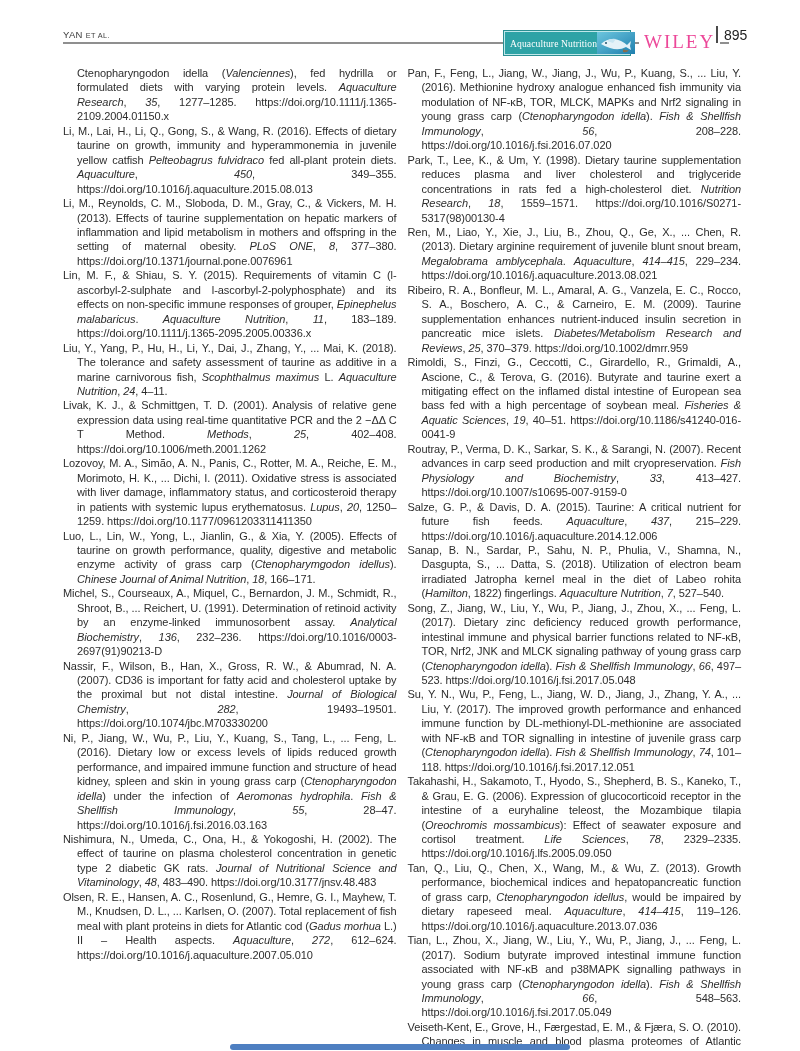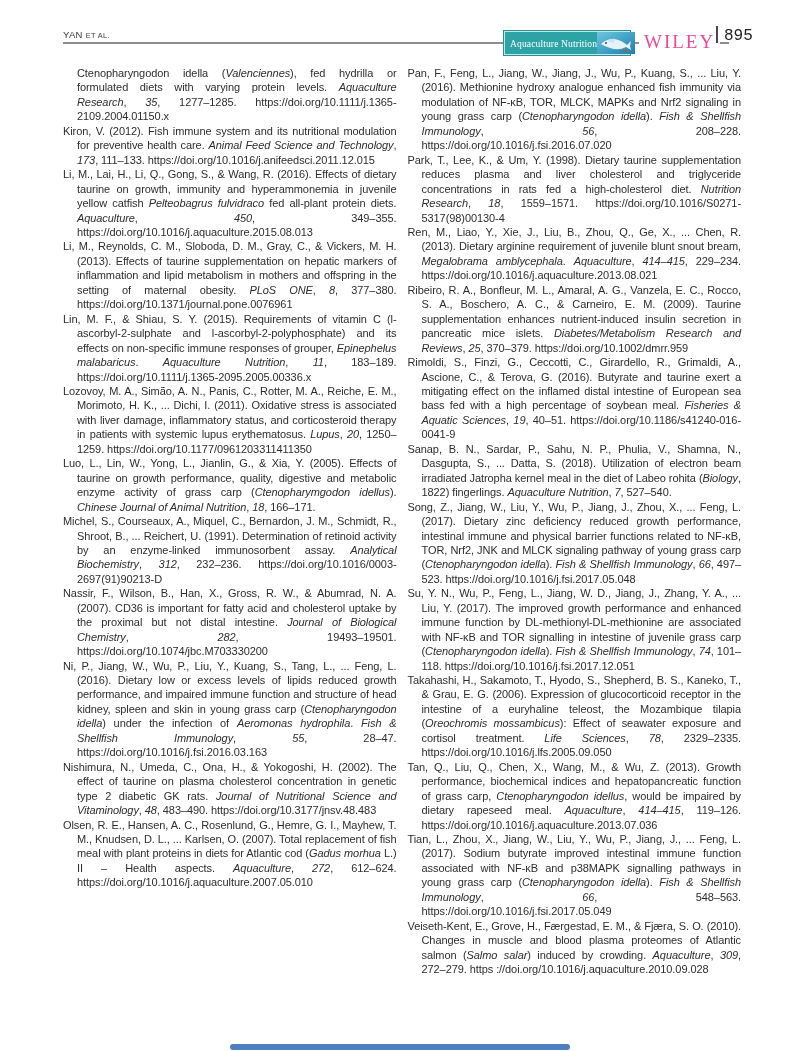--- a/index.html
+++ b/index.html
@@ -20,21 +20,21 @@
   .badge-text{
     flex:1;color:#ffffff;font-family:"Liberation Serif", serif;
     font-size:9.6px;padding-left:5px;white-space:nowrap;letter-spacing:.1px;
   }
   .badge-art{width:38px;height:100%;position:relative;overflow:hidden;flex:none;}
   .wiley{
     position:absolute;left:639px;top:30px;background:#ffffff;padding:0 5px;z-index:2;
     font-family:"Liberation Serif", serif;font-size:19px;letter-spacing:2px;color:#ec4899;line-height:24px;
   }
   .pn-tick{position:absolute;left:716px;top:26px;width:2px;height:17px;background:#4a4a4a;z-index:3;}
-  .page-number{position:absolute;left:724px;top:27px;font-size:16px;color:#222222;z-index:3;font-family:Liberation Mono, monospace;}
+  .page-number{position:absolute;left:724px;top:27px;font-size:14px;color:#222222;z-index:3;}
   
   .columns{
     position:absolute;left:63px;top:66px;width:678px;
     display:flex;gap:11px;
   }
   .col{flex:1;min-width:0;}
   .ref{
     margin:0;font-size:11px;line-height:14.45px;text-align:justify;
     padding-left:14px;text-indent:-14px;letter-spacing:-.08px;
     overflow-wrap:anywhere;hyphens:none;
@@ -75,40 +75,43 @@
 
   <div class="wiley">WILEY</div>
   <div class="pn-tick"></div>
   <div class="page-number">895</div>
 </div>
 
 <div class="columns">
   <div class="col">
 
   <p class="ref continuation">Ctenopharyngodon idella (<i>Valenciennes</i>), fed hydrilla or formulated diets with varying protein levels. <i>Aquaculture Research</i>, <i>35</i>, 1277–1285. https://doi.org/10.1111/j.1365-2109.2004.01150.x</p>
-      <p class="ref">Kiron, V. (2012). Fish immune system and its nutritional modulation for preventive health care. <i>Animal Feed Science and Technology</i>, <i>173</i>, 111–133. https://doi.org/10.1016/j.anifeedsci.2011.12.015</p>
       <p class="ref">Li, M., Lai, H., Li, Q., Gong, S., &amp; Wang, R. (2016). Effects of dietary taurine on growth, immunity and hyperammonemia in juvenile yellow catfish <i>Pelteobagrus fulvidraco</i> fed all-plant protein diets. <i>Aquaculture</i>, <i>450</i>, 349–355. https://doi.org/10.1016/j.aquaculture.2015.08.013</p>
       <p class="ref">Li, M., Reynolds, C. M., Sloboda, D. M., Gray, C., &amp; Vickers, M. H. (2013). Effects of taurine supplementation on hepatic markers of inflammation and lipid metabolism in mothers and offspring in the setting of maternal obesity. <i>PLoS ONE</i>, <i>8</i>, 377–380. https://doi.org/10.1371/journal.pone.0076961</p>
       <p class="ref">Lin, M. F., &amp; Shiau, S. Y. (2015). Requirements of vitamin C (l-ascorbyl-2-sulphate and l-ascorbyl-2-polyphosphate) and its effects on non-specific immune responses of grouper, <i>Epinephelus malabaricus</i>. <i>Aquaculture Nutrition</i>, <i>11</i>, 183–189. https://doi.org/10.1111/j.1365-2095.2005.00336.x</p>
+      <p class="ref">Liu, Y., Yang, P., Hu, H., Li, Y., Dai, J., Zhang, Y., ... Mai, K. (2018). The tolerance and safety assessment of taurine as additive in a marine carnivorous fish, <i>Scophthalmus maximus</i> L. <i>Aquaculture Nutrition</i>, <i>24</i>, 4–11.</p>
+      <p class="ref">Livak, K. J., &amp; Schmittgen, T. D. (2001). Analysis of relative gene expression data using real-time quantitative PCR and the 2 −ΔΔ C T Method. <i>Methods</i>, <i>25</i>, 402–408. https://doi.org/10.1006/meth.2001.1262</p>
       <p class="ref">Lozovoy, M. A., Simão, A. N., Panis, C., Rotter, M. A., Reiche, E. M., Morimoto, H. K., ... Dichi, I. (2011). Oxidative stress is associated with liver damage, inflammatory status, and corticosteroid therapy in patients with systemic lupus erythematosus. <i>Lupus</i>, <i>20</i>, 1250–1259. https://doi.org/10.1177/0961203311411350</p>
       <p class="ref">Luo, L., Lin, W., Yong, L., Jianlin, G., &amp; Xia, Y. (2005). Effects of taurine on growth performance, quality, digestive and metabolic enzyme activity of grass carp (<i>Ctenopharymgodon idellus</i>). <i>Chinese Journal of Animal Nutrition</i>, <i>18</i>, 166–171.</p>
-      <p class="ref">Michel, S., Courseaux, A., Miquel, C., Bernardon, J. M., Schmidt, R., Shroot, B., ... Reichert, U. (1991). Determination of retinoid activity by an enzyme-linked immunosorbent assay. <i>Analytical Biochemistry</i>, <i>312</i>, 232–236. https://doi.org/10.1016/0003-2697(91)90213-D</p>
+      <p class="ref">Michel, S., Courseaux, A., Miquel, C., Bernardon, J. M., Schmidt, R., Shroot, B., ... Reichert, U. (1991). Determination of retinoid activity by an enzyme-linked immunosorbent assay. <i>Analytical Biochemistry</i>, <i>136</i>, 232–236. https://doi.org/10.1016/0003-2697(91)90213-D</p>
       <p class="ref">Nassir, F., Wilson, B., Han, X., Gross, R. W., &amp; Abumrad, N. A. (2007). CD36 is important for fatty acid and cholesterol uptake by the proximal but not distal intestine. <i>Journal of Biological Chemistry</i>, <i>282</i>, 19493–19501. https://doi.org/10.1074/jbc.M703330200</p>
       <p class="ref">Ni, P., Jiang, W., Wu, P., Liu, Y., Kuang, S., Tang, L., ... Feng, L. (2016). Dietary low or excess levels of lipids reduced growth performance, and impaired immune function and structure of head kidney, spleen and skin in young grass carp (<i>Ctenopharyngodon idella</i>) under the infection of <i>Aeromonas hydrophila</i>. <i>Fish &amp; Shellfish Immunology</i>, <i>55</i>, 28–47. https://doi.org/10.1016/j.fsi.2016.03.163</p>
       <p class="ref">Nishimura, N., Umeda, C., Ona, H., &amp; Yokogoshi, H. (2002). The effect of taurine on plasma cholesterol concentration in genetic type 2 diabetic GK rats. <i>Journal of Nutritional Science and Vitaminology</i>, <i>48</i>, 483–490. https://doi.org/10.3177/jnsv.48.483</p>
       <p class="ref">Olsen, R. E., Hansen, A. C., Rosenlund, G., Hemre, G. I., Mayhew, T. M., Knudsen, D. L., ... Karlsen, O. (2007). Total replacement of fish meal with plant proteins in diets for Atlantic cod (<i>Gadus morhua</i> L.) II – Health aspects. <i>Aquaculture</i>, <i>272</i>, 612–624. https://doi.org/10.1016/j.aquaculture.2007.05.010</p>
     </div>
   <div class="col">
 
   <p class="ref">Pan, F., Feng, L., Jiang, W., Jiang, J., Wu, P., Kuang, S., ... Liu, Y. (2016). Methionine hydroxy analogue enhanced fish immunity via modulation of NF-κB, TOR, MLCK, MAPKs and Nrf2 signaling in young grass carp (<i>Ctenopharyngodon idella</i>). <i>Fish &amp; Shellfish Immunology</i>, <i>56</i>, 208–228. https://doi.org/10.1016/j.fsi.2016.07.020</p>
       <p class="ref">Park, T., Lee, K., &amp; Um, Y. (1998). Dietary taurine supplementation reduces plasma and liver cholesterol and triglyceride concentrations in rats fed a high-cholesterol diet. <i>Nutrition Research</i>, <i>18</i>, 1559–1571. https://doi.org/10.1016/S0271-5317(98)00130-4</p>
       <p class="ref">Ren, M., Liao, Y., Xie, J., Liu, B., Zhou, Q., Ge, X., ... Chen, R. (2013). Dietary arginine requirement of juvenile blunt snout bream, <i>Megalobrama amblycephala</i>. <i>Aquaculture</i>, <i>414–415</i>, 229–234. https://doi.org/10.1016/j.aquaculture.2013.08.021</p>
       <p class="ref">Ribeiro, R. A., Bonfleur, M. L., Amaral, A. G., Vanzela, E. C., Rocco, S. A., Boschero, A. C., &amp; Carneiro, E. M. (2009). Taurine supplementation enhances nutrient-induced insulin secretion in pancreatic mice islets. <i>Diabetes/Metabolism Research and Reviews</i>, <i>25</i>, 370–379. https://doi.org/10.1002/dmrr.959</p>
       <p class="ref">Rimoldi, S., Finzi, G., Ceccotti, C., Girardello, R., Grimaldi, A., Ascione, C., &amp; Terova, G. (2016). Butyrate and taurine exert a mitigating effect on the inflamed distal intestine of European sea bass fed with a high percentage of soybean meal. <i>Fisheries &amp; Aquatic Sciences</i>, <i>19</i>, 40–51. https://doi.org/10.1186/s41240-016-0041-9</p>
-      <p class="ref">Sanap, B. N., Sardar, P., Sahu, N. P., Phulia, V., Shamna, N., Dasgupta, S., ... Datta, S. (2018). Utilization of electron beam irradiated Jatropha kernel meal in the diet of Labeo rohita (<i>Biology</i>, 1822) fingerlings. <i>Aquaculture Nutrition</i>, <i>7</i>, 527–540.</p>
+      <p class="ref">Routray, P., Verma, D. K., Sarkar, S. K., &amp; Sarangi, N. (2007). Recent advances in carp seed production and milt cryopreservation. <i>Fish Physiology and Biochemistry</i>, <i>33</i>, 413–427. https://doi.org/10.1007/s10695-007-9159-0</p>
+      <p class="ref">Salze, G. P., &amp; Davis, D. A. (2015). Taurine: A critical nutrient for future fish feeds. <i>Aquaculture</i>, <i>437</i>, 215–229. https://doi.org/10.1016/j.aquaculture.2014.12.006</p>
+      <p class="ref">Sanap, B. N., Sardar, P., Sahu, N. P., Phulia, V., Shamna, N., Dasgupta, S., ... Datta, S. (2018). Utilization of electron beam irradiated Jatropha kernel meal in the diet of Labeo rohita (<i>Hamilton</i>, 1822) fingerlings. <i>Aquaculture Nutrition</i>, <i>7</i>, 527–540.</p>
       <p class="ref">Song, Z., Jiang, W., Liu, Y., Wu, P., Jiang, J., Zhou, X., ... Feng, L. (2017). Dietary zinc deficiency reduced growth performance, intestinal immune and physical barrier functions related to NF-κB, TOR, Nrf2, JNK and MLCK signaling pathway of young grass carp (<i>Ctenopharyngodon idella</i>). <i>Fish &amp; Shellfish Immunology</i>, <i>66</i>, 497–523. https://doi.org/10.1016/j.fsi.2017.05.048</p>
       <p class="ref">Su, Y. N., Wu, P., Feng, L., Jiang, W. D., Jiang, J., Zhang, Y. A., ... Liu, Y. (2017). The improved growth performance and enhanced immune function by DL-methionyl-DL-methionine are associated with NF-κB and TOR signalling in intestine of juvenile grass carp (<i>Ctenopharyngodon idella</i>). <i>Fish &amp; Shellfish Immunology</i>, <i>74</i>, 101–118. https://doi.org/10.1016/j.fsi.2017.12.051</p>
       <p class="ref">Takahashi, H., Sakamoto, T., Hyodo, S., Shepherd, B. S., Kaneko, T., &amp; Grau, E. G. (2006). Expression of glucocorticoid receptor in the intestine of a euryhaline teleost, the Mozambique tilapia (<i>Oreochromis mossambicus</i>): Effect of seawater exposure and cortisol treatment. <i>Life Sciences</i>, <i>78</i>, 2329–2335. https://doi.org/10.1016/j.lfs.2005.09.050</p>
       <p class="ref">Tan, Q., Liu, Q., Chen, X., Wang, M., &amp; Wu, Z. (2013). Growth performance, biochemical indices and hepatopancreatic function of grass carp, <i>Ctenopharyngodon idellus</i>, would be impaired by dietary rapeseed meal. <i>Aquaculture</i>, <i>414–415</i>, 119–126. https://doi.org/10.1016/j.aquaculture.2013.07.036</p>
       <p class="ref">Tian, L., Zhou, X., Jiang, W., Liu, Y., Wu, P., Jiang, J., ... Feng, L. (2017). Sodium butyrate improved intestinal immune function associated with NF-κB and p38MAPK signalling pathways in young grass carp (<i>Ctenopharyngodon idella</i>). <i>Fish &amp; Shellfish Immunology</i>, <i>66</i>, 548–563. https://doi.org/10.1016/j.fsi.2017.05.049</p>
       <p class="ref">Veiseth-Kent, E., Grove, H., Færgestad, E. M., &amp; Fjæra, S. O. (2010). Changes in muscle and blood plasma proteomes of Atlantic salmon (<i>Salmo salar</i>) induced by crowding. <i>Aquaculture</i>, <i>309</i>, 272–279. https ://doi.org/10.1016/j.aquaculture.2010.09.028</p>
     </div>
 </div>
 
 <div class="scroll-indicator"></div>

